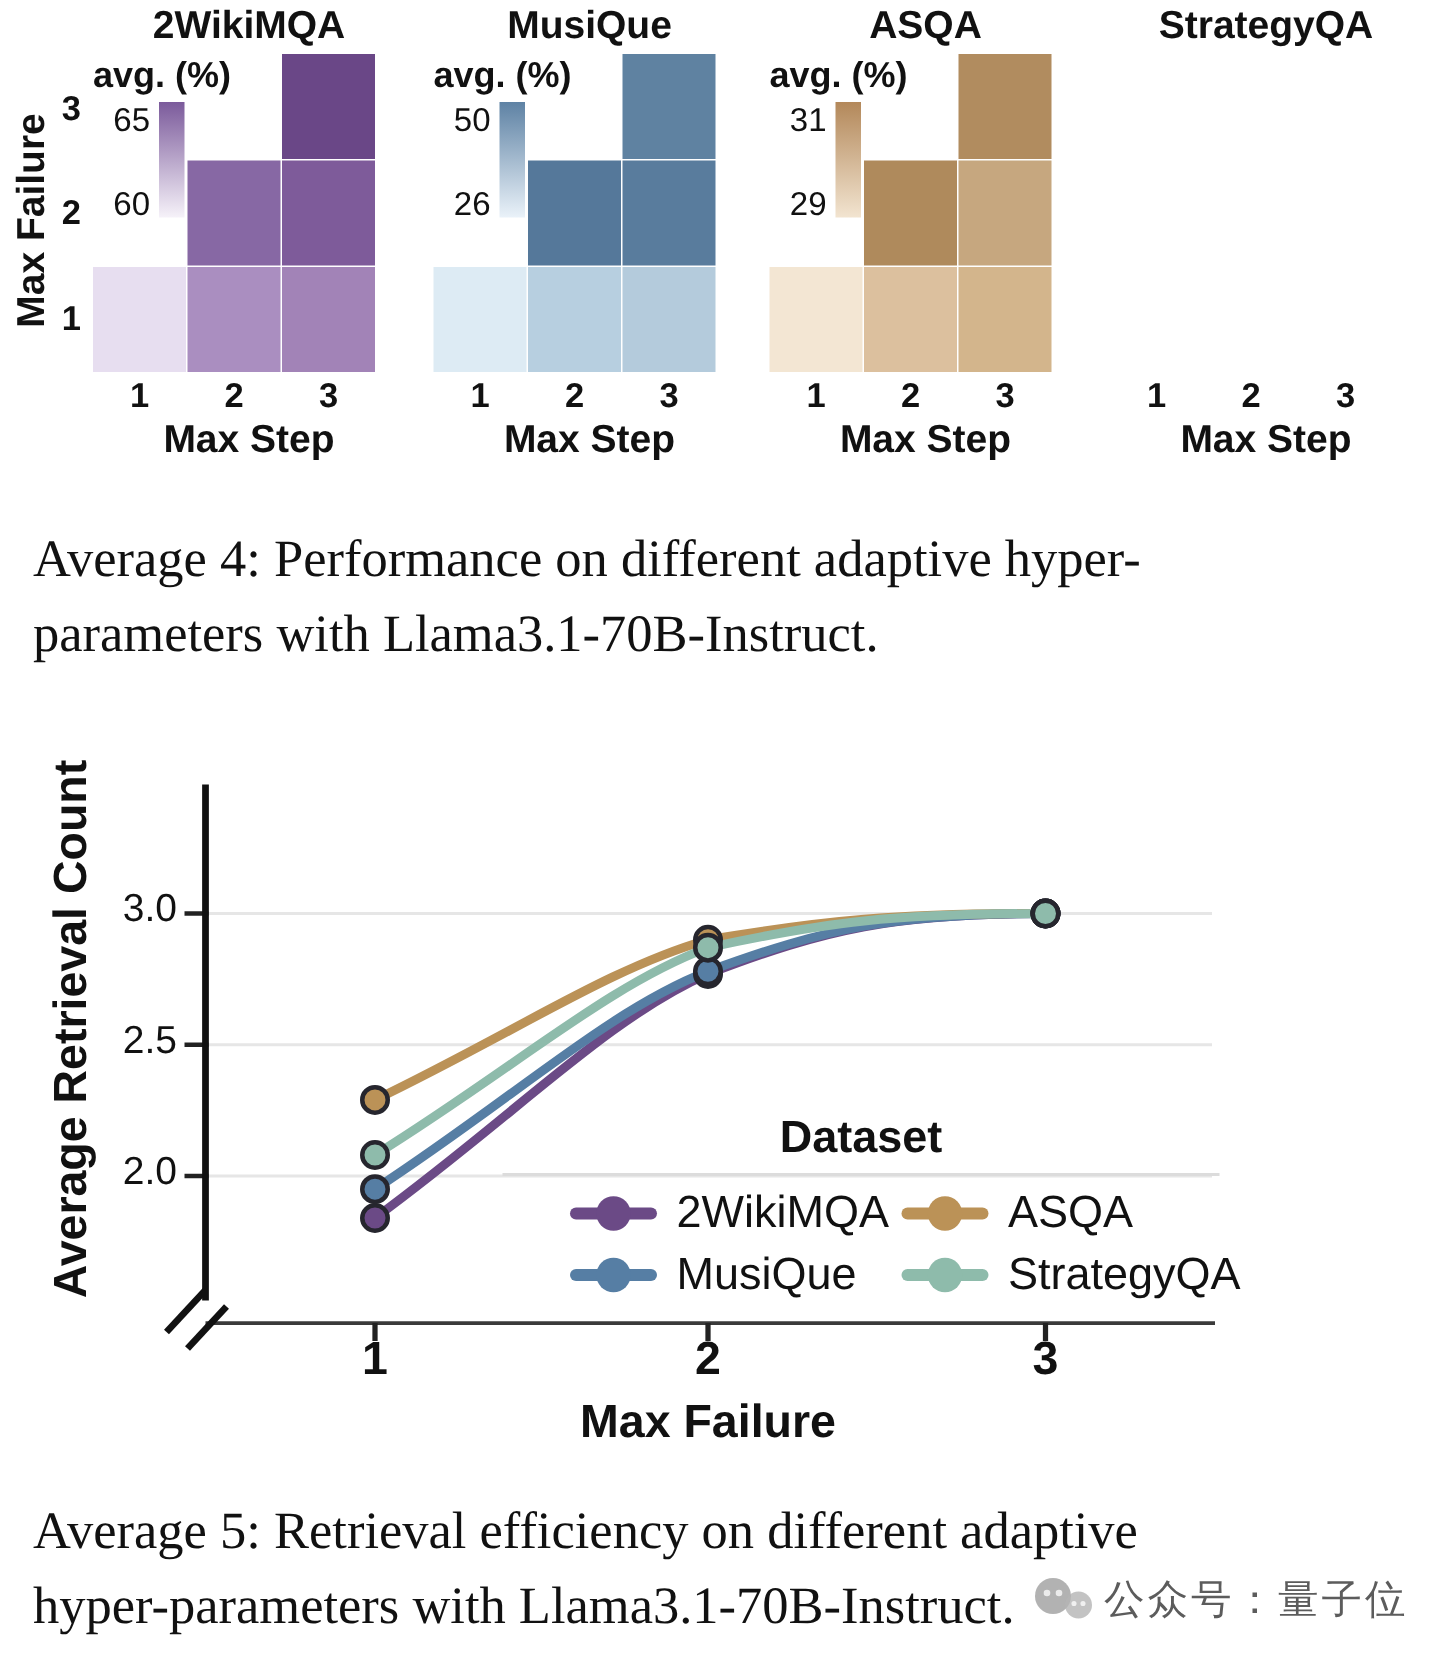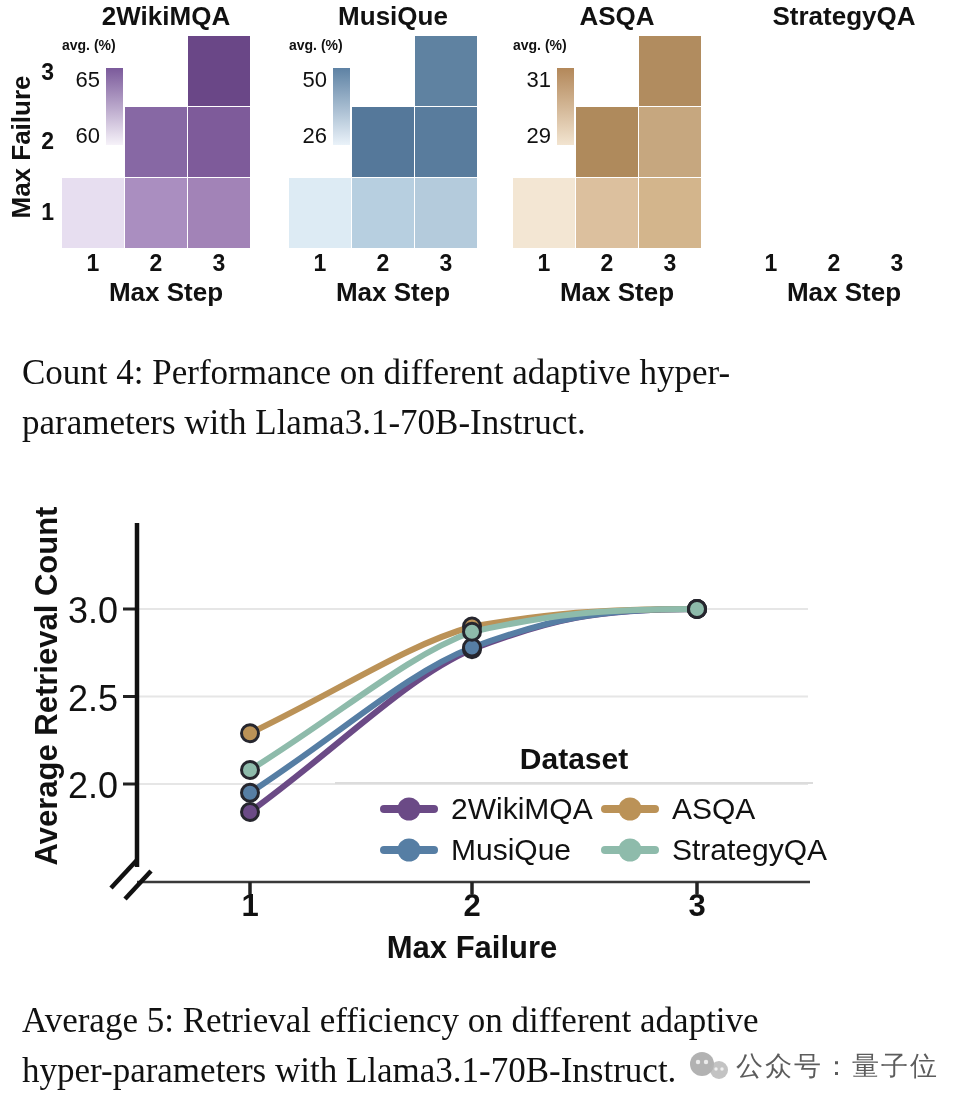--- a/index.html
+++ b/index.html
@@ -7,21 +7,21 @@
        font-family:"Liberation Sans",sans-serif;color:#111;}
 
   
   #fig4{position:absolute;left:0;top:0;width:960px;height:316px;}
   .hm-panel{position:absolute;top:0;width:188px;height:310px;}
   .hm-title{position:absolute;left:50%;top:1px;transform:translateX(-50%);margin-left:10px;
             font-weight:bold;font-size:26px;white-space:nowrap;}
   .hm-grid{position:absolute;left:0;top:36px;width:188px;height:212px;
            display:grid;grid-template-columns:repeat(3,1fr);grid-template-rows:repeat(3,1fr);gap:1px;}
   .hm-cell{width:100%;height:100%;}
-  .hm-leg-label{position:absolute;left:0;top:1px;font-weight:bold;font-size:14px;white-space:nowrap;}
+  .hm-leg-label{position:absolute;left:0;top:1px;font-weight:bold;font-size:24px;white-space:nowrap;}
   .hm-leg-hi,.hm-leg-lo{position:absolute;left:6px;width:32px;text-align:right;font-size:22px;}
   .hm-leg-hi{top:31px;} .hm-leg-lo{top:87px;}
   .hm-cbar{position:absolute;left:44px;top:32px;width:17px;height:77px;}
   .hm-xtick{position:absolute;top:250px;width:40px;margin-left:-20px;text-align:center;
             font-weight:bold;font-size:23px;}
   .hm-xlabel{position:absolute;left:50%;top:277px;transform:translateX(-50%);margin-left:10px;
              font-weight:bold;font-size:26px;white-space:nowrap;text-align:right;}
   .hm-ylabel{position:absolute;left:21px;top:147px;transform:translate(-50%,-50%) rotate(-90deg);
              font-weight:bold;font-size:26px;white-space:nowrap;}
   .hm-ytick{position:absolute;left:30px;width:24px;text-align:right;font-weight:bold;font-size:23px;}
@@ -29,21 +29,21 @@
   
   .caption{position:absolute;left:22px;width:930px;font-family:"Liberation Serif",serif;
            font-size:35px;line-height:50px;white-space:nowrap;z-index:3;}
   .caption b{font-weight:normal;}
 
   
   #fig5{position:absolute;left:0;top:490px;width:960px;height:470px;}
   #chart-svg{position:absolute;left:0;top:0;}
   .y-axis-title{position:absolute;left:47px;top:196px;transform:translate(-50%,-50%) rotate(-90deg);
                 font-weight:bold;font-size:31px;white-space:nowrap;}
-  .ytick{position:absolute;left:56px;width:62px;text-align:right;font-size:36px;font-weight:500;}
+  .ytick{position:absolute;left:56px;width:62px;text-align:right;font-size:26px;font-weight:500;}
   .xtick{position:absolute;top:398px;width:60px;margin-left:-30px;text-align:center;
          font-weight:bold;font-size:31px;}
   .x-axis-title{position:absolute;left:472px;top:440px;transform:translateX(-50%);
                 font-weight:bold;font-size:31px;white-space:nowrap;}
   
   #legend{position:absolute;left:335px;top:252px;width:478px;z-index:2;}
   .lg-title{text-align:center;font-weight:bold;font-size:30px;}
   .lg-rule{border:none;border-top:2px solid #dcdcdc;margin:6px 0 4px 0;}
   .lg-rows{display:grid;grid-template-columns:228px 250px;grid-auto-rows:41px;}
   .lg-entry{display:flex;align-items:center;}
@@ -132,21 +132,21 @@
   <div class="hm-panel" style="left:740px">
     <div class="hm-title">StrategyQA</div>
     <div class="hm-xtick" style="left:31px">1</div>
     <div class="hm-xtick" style="left:94px">2</div>
     <div class="hm-xtick" style="left:157px">3</div>
     <div class="hm-xlabel">Max Step</div>
   </div>
 </div>
 
 <div class="caption" style="top:348px">
-  <span>Count 4: </span><b>Performance on different adaptive hyper-</b><br>
+  <span>Average 4: </span><b>Performance on different adaptive hyper-</b><br>
   <b>parameters</b><span> with Llama3.1-70B-Instruct.</span>
 </div>
 
 <div id="fig5">
   <div id="chart-svg"><svg width="960" height="470">
         <line x1="139" y1="294" x2="808" y2="294" stroke="#e6e6e6" stroke-width="2"></line>
         <line x1="123" y1="294" x2="139" y2="294" stroke="#222" stroke-width="3"></line>
         <line x1="139" y1="206.5" x2="808" y2="206.5" stroke="#e6e6e6" stroke-width="2"></line>
         <line x1="123" y1="206.5" x2="139" y2="206.5" stroke="#222" stroke-width="3"></line>
         <line x1="139" y1="119" x2="808" y2="119" stroke="#e6e6e6" stroke-width="2"></line>

